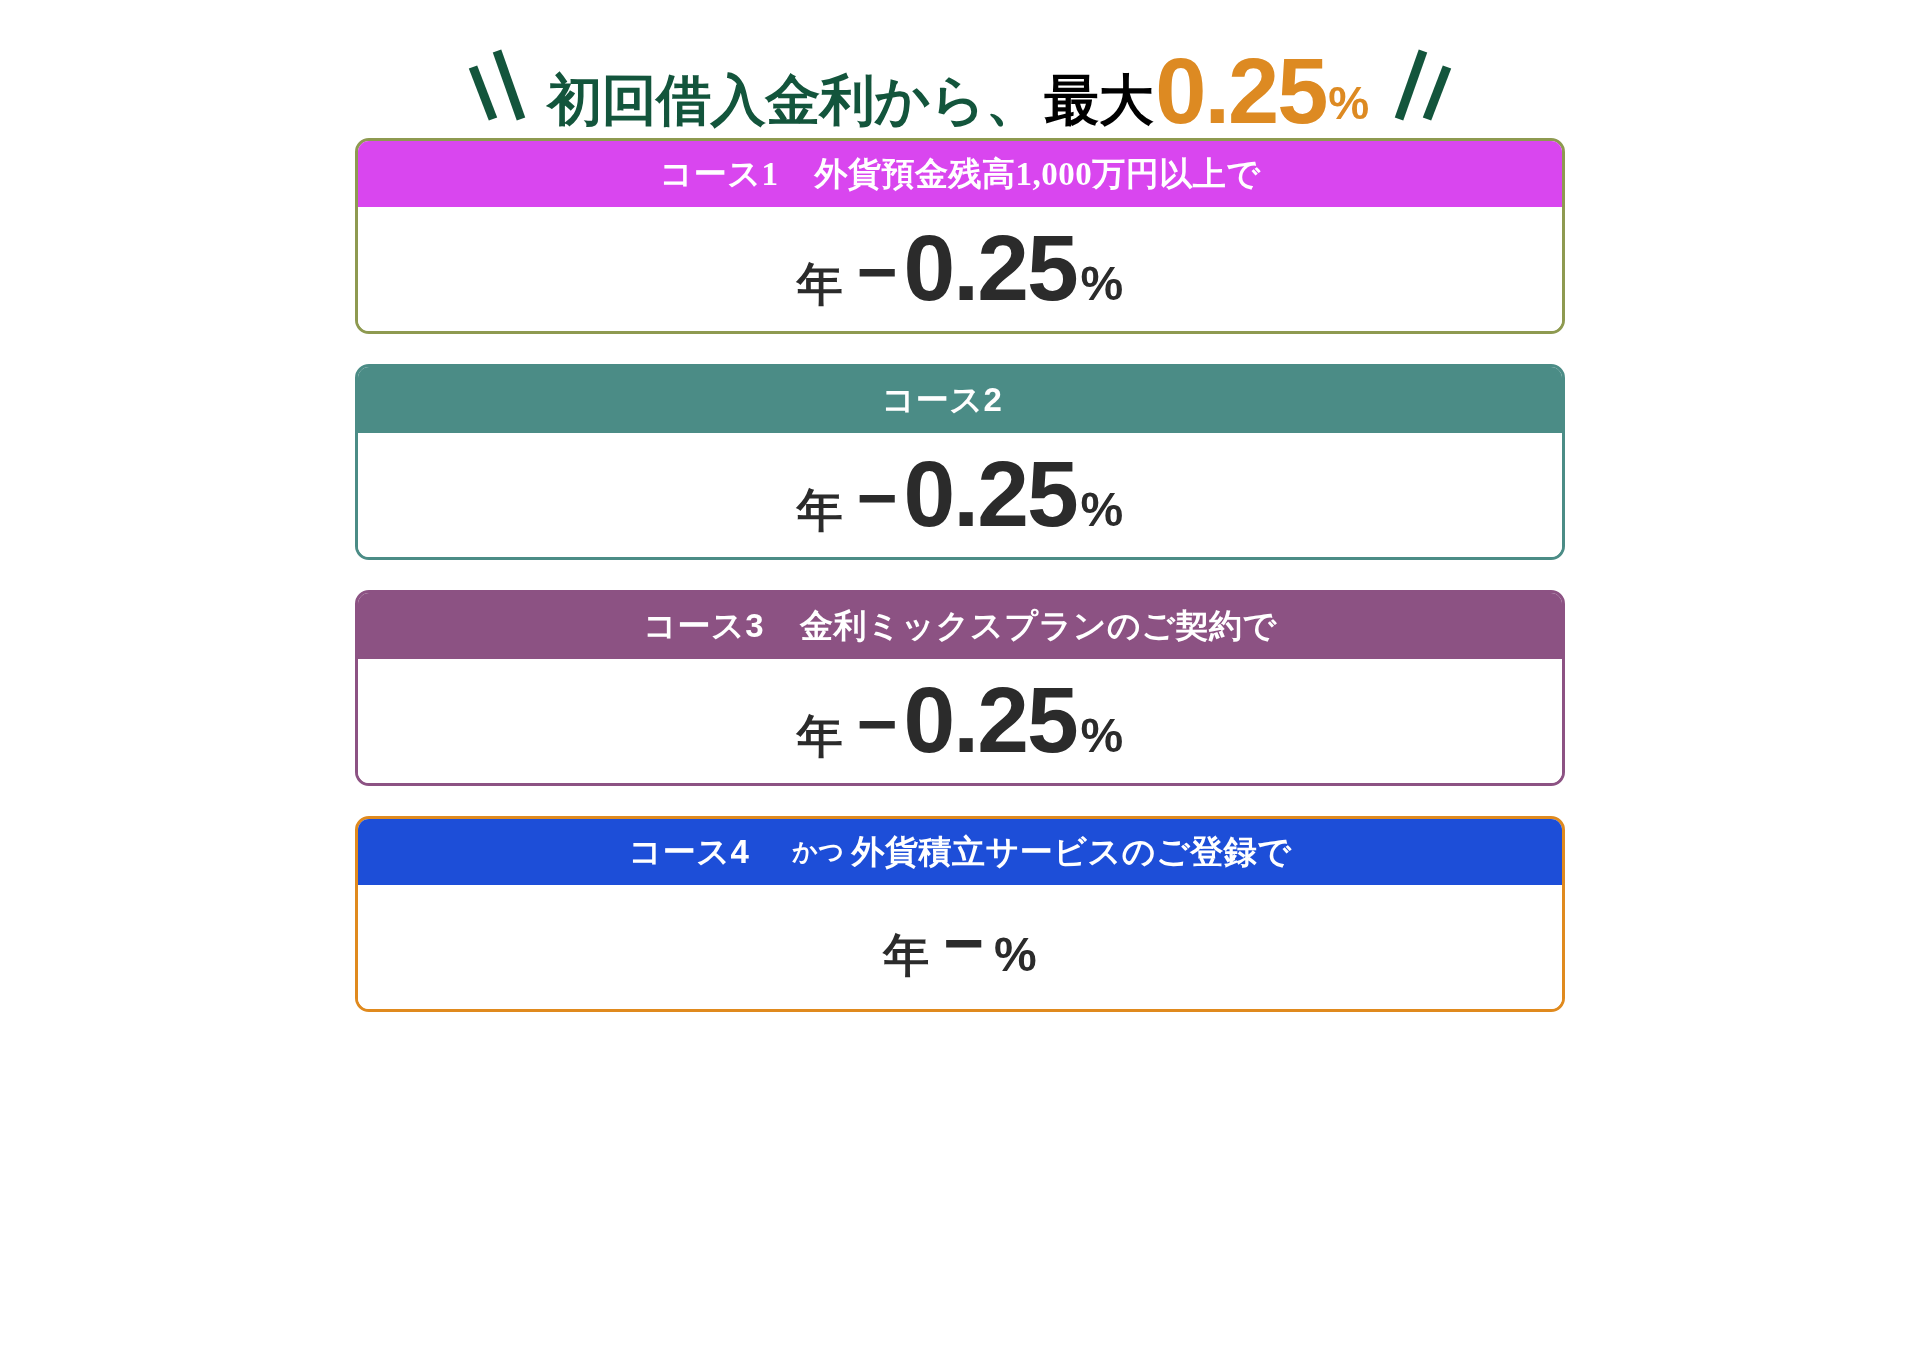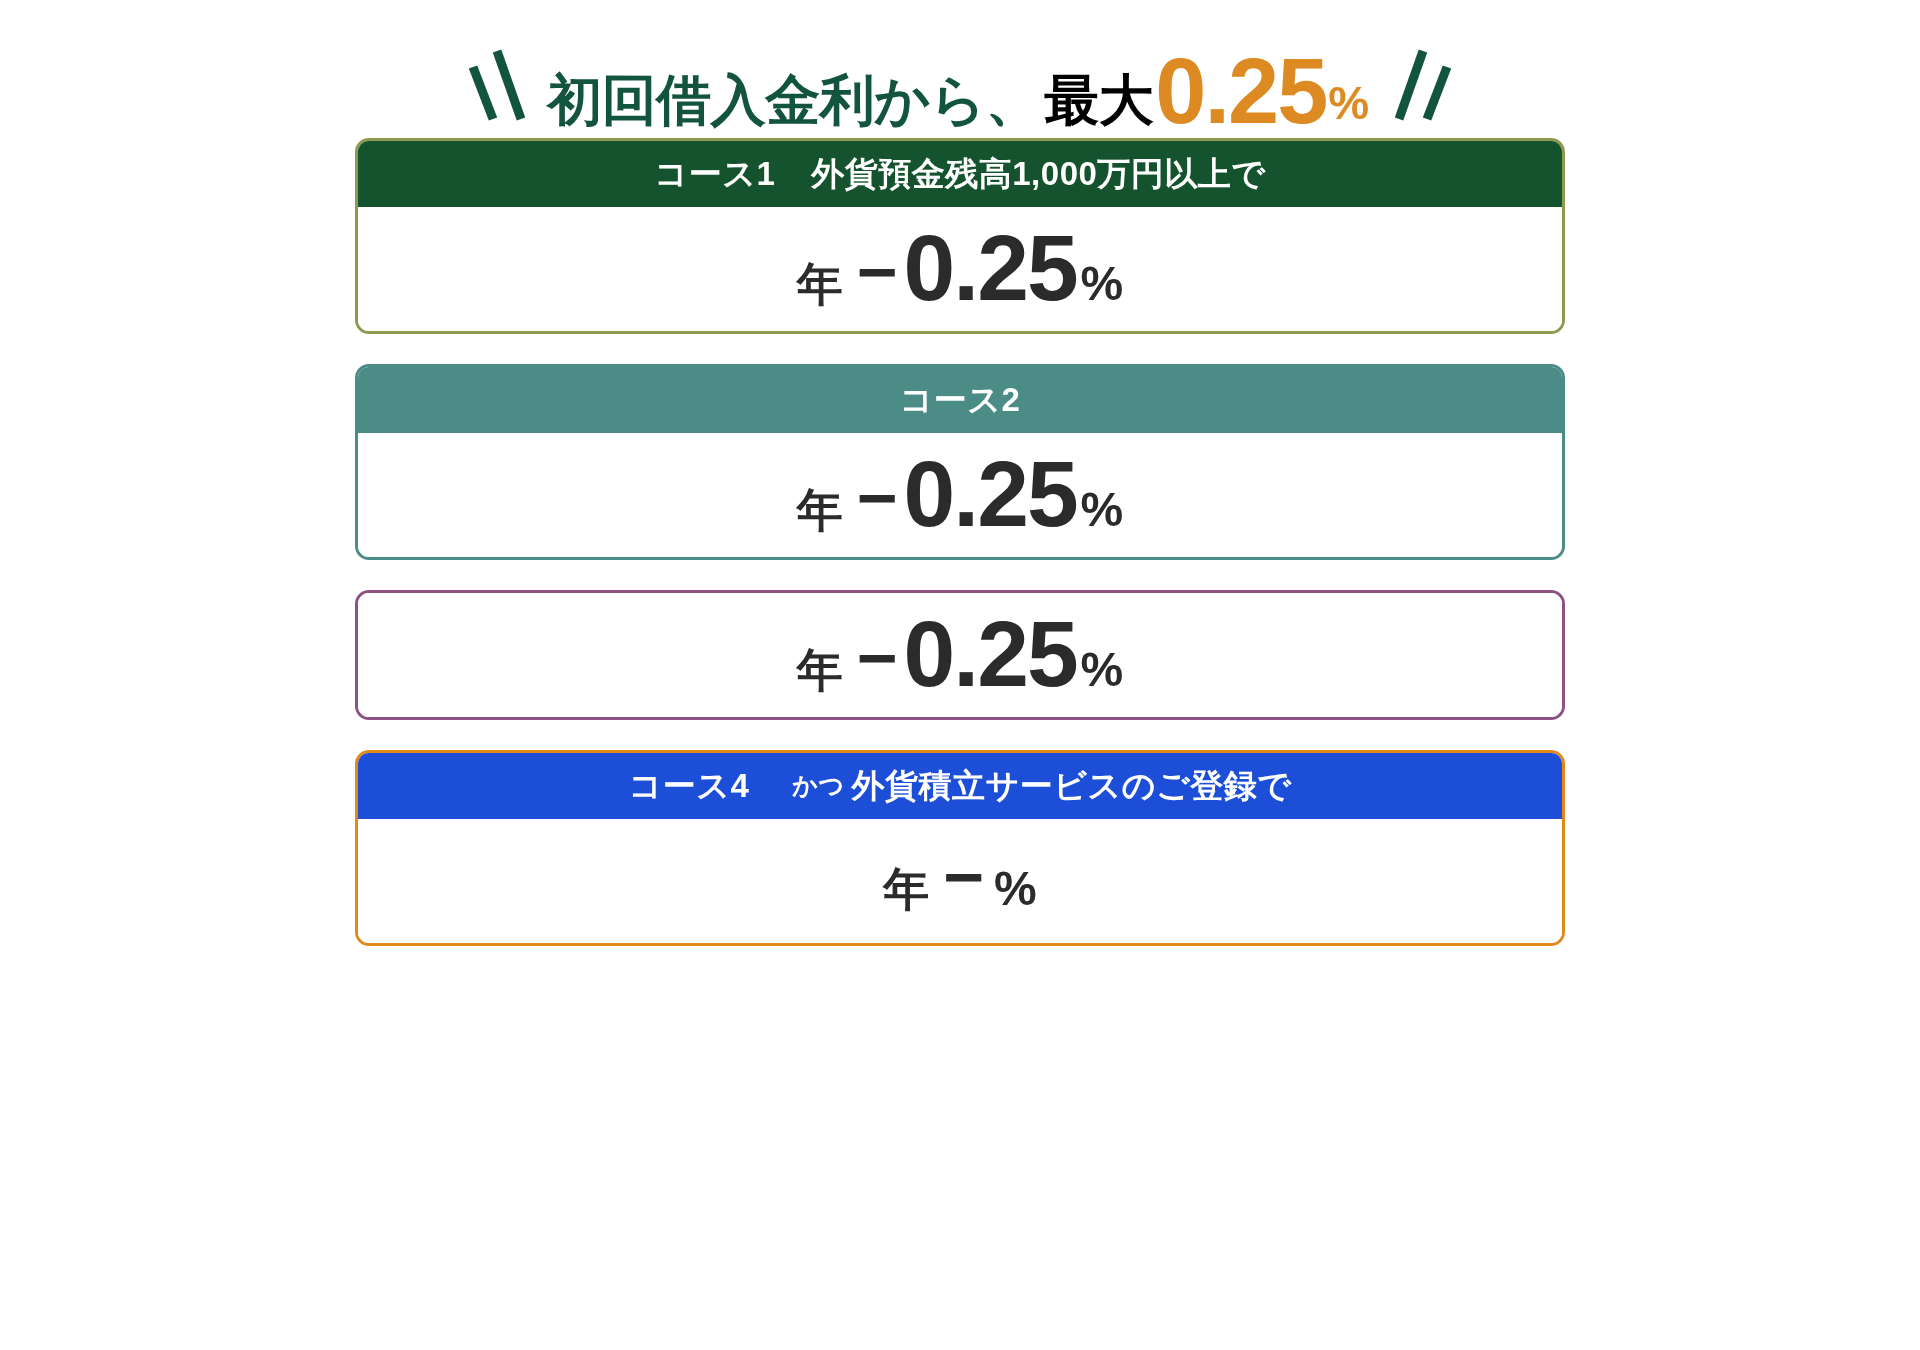--- a/index.html
+++ b/index.html
@@ -172,51 +172,56 @@
 
     <svg class="slash" width="62" height="84" viewBox="0 0 62 84" aria-hidden="true">
       <line x1="32" y1="6" x2="8" y2="74" stroke="#13553C" stroke-width="9" stroke-linecap="butt"></line>
       <line x1="56" y1="22" x2="36" y2="74" stroke="#13553C" stroke-width="9" stroke-linecap="butt"></line>
     </svg>
   </div>
 
   <div class="cards">
 
     <div class="card" id="card-0" style="border-color: rgb(142, 154, 80);">
-      <div class="card-header" id="card-0-header" style="background-color: #14532d;">
+      <div class="card-header" id="card-0-header" style="background-color: #d946ef; font-family: Liberation Serif, serif;">
         <span class="course-label">コース1</span>
         <span class="header-gap"></span>
         <span>外貨預金残高1,000万円以上で</span>
       </div>
       <div class="card-body">
         <div class="rate">
           <span class="rate-unit">年</span>
           <span class="rate-sign">−</span>
           <span class="rate-value">0.25</span>
           <span class="rate-pct">%</span>
         </div>
       </div>
     </div>
 
     <div class="card" id="card-1" style="border-color: rgb(75, 140, 134);">
-      <div class="card-header" id="card-1-header" style="background-color: rgb(75, 140, 134); flex-direction: column;">
+      <div class="card-header" id="card-1-header" style="background-color: rgb(75, 140, 134);">
         <span class="course-label">コース2</span>
         <span class="header-gap"></span>
       </div>
       <div class="card-body">
         <div class="rate">
           <span class="rate-unit">年</span>
           <span class="rate-sign">−</span>
           <span class="rate-value">0.25</span>
           <span class="rate-pct">%</span>
         </div>
       </div>
     </div>
 
     <div class="card" id="card-2" style="border-color: rgb(140, 82, 131);">
+      <div class="card-header" id="card-2-header" style="background-color: rgb(140, 82, 131);">
+        <span class="course-label">コース3</span>
+        <span class="header-gap"></span>
+        <span>金利ミックスプランのご契約で</span>
+      </div>
       <div class="card-body">
         <div class="rate">
           <span class="rate-unit">年</span>
           <span class="rate-sign">−</span>
           <span class="rate-value">0.25</span>
           <span class="rate-pct">%</span>
         </div>
       </div>
     </div>
 

